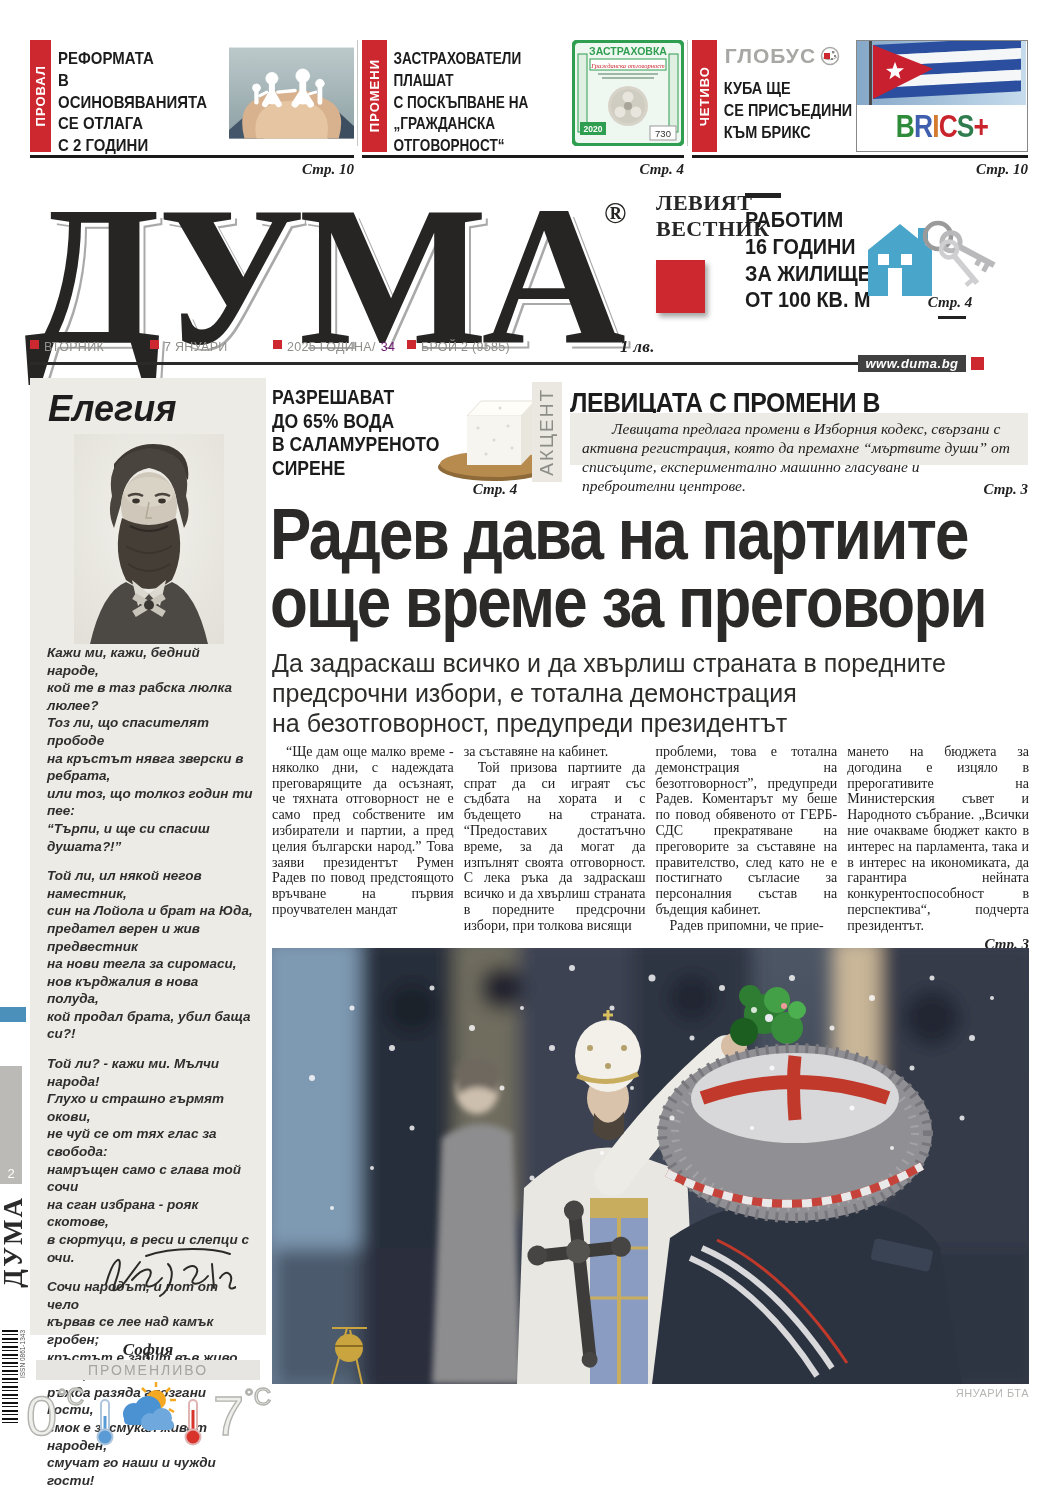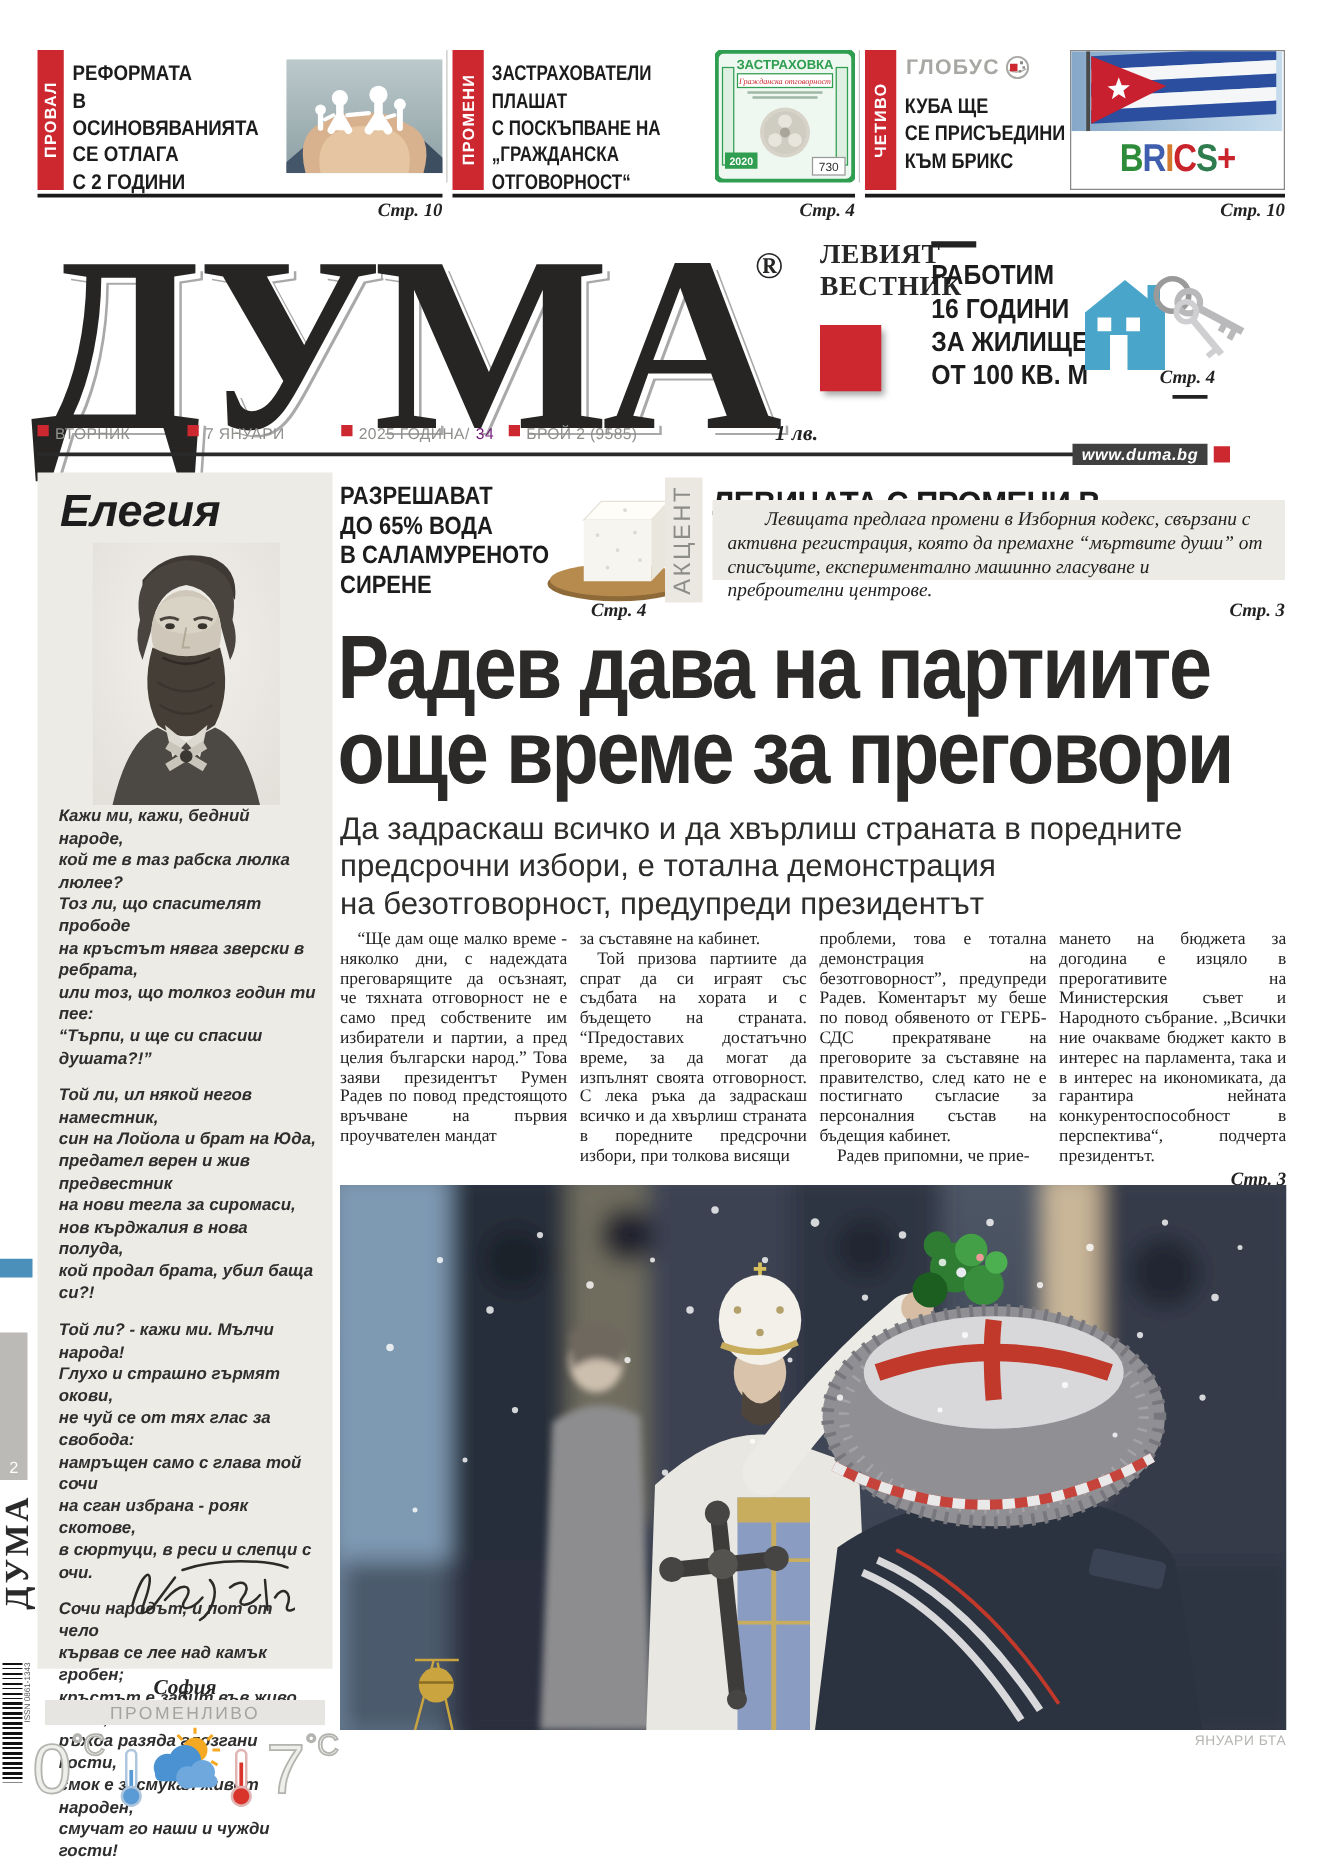--- a/index.html
+++ b/index.html
@@ -13,21 +13,21 @@
   .teaser{position:absolute;top:40px;height:112px;display:flex;align-items:stretch;}
   #t1{left:30px;width:324px;} #t2{left:362px;width:322px;} #t3{left:692px;width:336px;}
   .tsep{position:absolute;top:40px;width:1px;height:106px;background:#c6c6c2;}
   .tag{width:25px;background:#cd2730;color:#fff;display:flex;align-items:center;justify-content:center;}
   .tag span{writing-mode:vertical-rl;transform:rotate(180deg);font-weight:bold;font-size:13px;letter-spacing:1px;}
   .ttitle{flex:1;font-weight:800;font-size:17px;line-height:1.28;padding:8px 0 0 8px;color:#1c1c1c;}
   .trule{position:absolute;top:155px;height:3px;background:#1a1a1a;}
   #r1{left:30px;width:324px;} #r2{left:362px;width:322px;} #r3{left:692px;width:336px;}
   .tpage{position:absolute;top:161px;text-align:right;}
   #p1{left:30px;width:324px;} #p2{left:362px;width:322px;} #p3{left:692px;width:336px;}
-  .globus{display:flex;gap:4px;align-items:center;color:#a7a7a3;font-weight:bold;font-size:17px;letter-spacing:1px;padding:4px 0 2px 8px;}
+  .globus{display:flex;gap:4px;align-items:center;color:#a7a7a3;font-weight:bold;font-size:21px;letter-spacing:1px;padding:4px 0 2px 8px;}
   .t3mid{width:140px;display:flex;flex-direction:column;}
   .cubabox{width:171px;display:flex;flex-direction:column;border:1px solid #888;}
   .brics{height:44px;background:#fff;display:flex;align-items:center;justify-content:center;
          font-weight:800;font-size:31px;transform:scaleX(.85);letter-spacing:-1px;}
   .b0{color:#2e8b3a}.b1{color:#3f5fae}.b2{color:#d57b2f}.b3{color:#c9242b}.b4{color:#2f7d4f}.b5{color:#c9242b}
 
   
   .logo{position:absolute;left:24px;top:176px;font:bold 200px/1 "Liberation Serif",serif;
         letter-spacing:-6px;color:#262524;text-shadow:4px 4px 0 #fff,6px 6px 0 #a9a9a9;}
   .reg{position:absolute;left:604px;top:196px;font:bold 30px "Liberation Serif",serif;color:#262524;}
@@ -84,21 +84,21 @@
   
   .cheese-title{position:absolute;left:272px;top:386px;font-weight:800;font-size:20px;line-height:1.18;
                 transform:scaleX(.88);transform-origin:left top;color:#1c1c1c;}
   .cheese-img{position:absolute;left:428px;top:388px;}
   .cheese-page{position:absolute;left:430px;top:481px;width:130px;text-align:center;}
   .akcent-strip{position:absolute;left:532px;top:382px;width:30px;height:100px;background:#ebe8e2;
                 display:flex;align-items:center;justify-content:center;}
   .akcent-strip span{writing-mode:vertical-rl;transform:rotate(180deg);font-size:19px;color:#8d8d88;letter-spacing:2px;}
   .akcent-head{position:absolute;left:570px;top:388px;font-weight:800;font-size:27px;letter-spacing:-.5px;
                transform:scaleX(.92);transform-origin:left top;color:#1c1c1c;}
-  .akcent-box{position:absolute;left:570px;top:400px;width:458px;height:64px;background:#edebe5;box-sizing:border-box;
+  .akcent-box{position:absolute;left:570px;top:413px;width:458px;height:52px;background:#edebe5;box-sizing:border-box;
               padding:6px 12px 0 12px;font:italic 15.5px/19px "Liberation Serif",serif;color:#222;text-indent:30px;}
   .akcent-page{position:absolute;left:940px;top:481px;width:88px;text-align:right;}
 
   .headline{position:absolute;left:270px;top:500px;width:880px;font:800 72px/0.95 "Liberation Sans",sans-serif;
             letter-spacing:-2px;transform:scaleX(.86);transform-origin:left top;color:#2b2a28;}
   .subhead{position:absolute;left:272px;top:648px;width:745px;font:400 25px/1.2 "Liberation Sans",sans-serif;color:#2d2d2b;}
   .cols{position:absolute;left:272px;top:744px;width:757px;display:flex;gap:10px;}
   .bodycol{flex:1;font:14px/15.8px "Liberation Serif",serif;text-align:justify;color:#222;}
   .colpage{text-align:right;margin-top:2px;}
 

